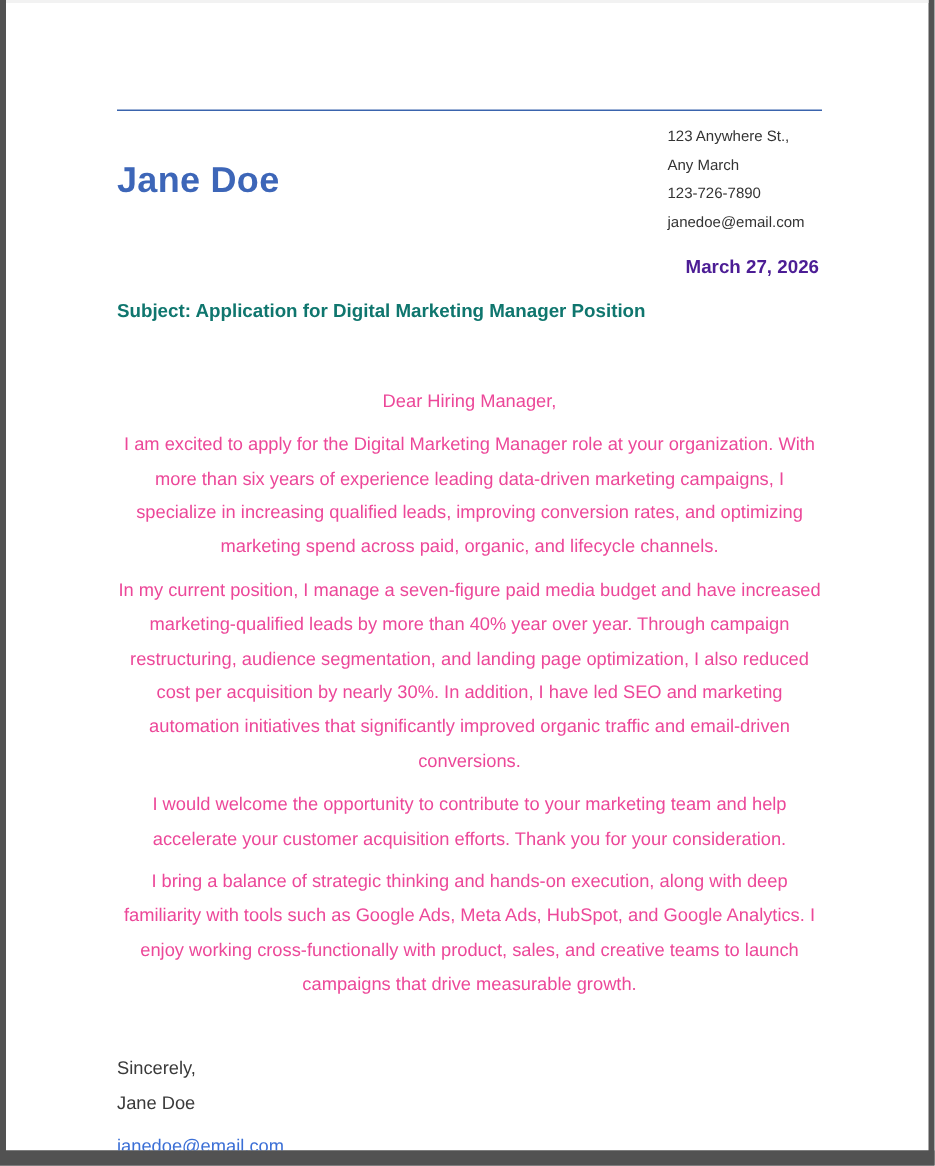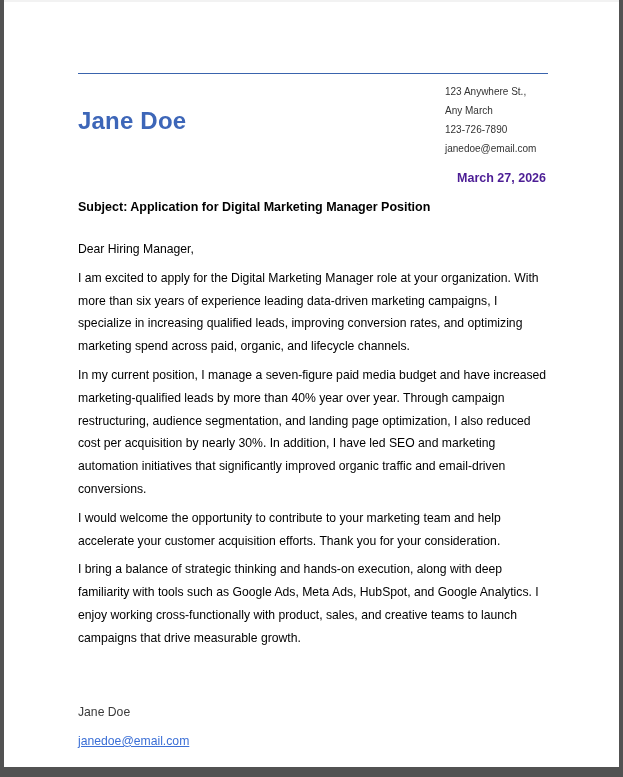--- a/index.html
+++ b/index.html
@@ -58,31 +58,32 @@
       font-size: 12.5px;
       font-weight: bold;
       color: #4c1d95;
     }
     .subject {
       position: absolute;
       left: 74px;
       top: 198px;
       font-size: 12.5px;
       font-weight: bold;
-      color: #000000;
+      color: #0f766e;
       white-space: nowrap;
     }
     .body-text {
       position: absolute;
       left: 74px;
-      top: 236px;
+      top: 254px;
       width: 470px;
       font-size: 12.2px;
       line-height: 22.8px;
-      color: #000000;
+      color: #ec4899;
+      text-align: center;
     }
     .salutation { margin: 0 0 6px 0; }
     .para {
       margin: 0 0 6px 0;
     }
     .closing {
       position: absolute;
       left: 74px;
       top: 699px;
       font-size: 12.2px;
@@ -126,18 +127,19 @@
 
   <div class="body-text">
     <p class="salutation">Dear Hiring Manager,</p>
     <p class="para">I am excited to apply for the Digital Marketing Manager role at your organization. With more than six years of experience leading data-driven marketing campaigns, I specialize in increasing qualified leads, improving conversion rates, and optimizing marketing spend across paid, organic, and lifecycle channels.</p>
     <p class="para">In my current position, I manage a seven-figure paid media budget and have increased marketing-qualified leads by more than 40% year over year. Through campaign restructuring, audience segmentation, and landing page optimization, I also reduced cost per acquisition by nearly 30%. In addition, I have led SEO and marketing automation initiatives that significantly improved organic traffic and email-driven conversions.</p>
     <p class="para">I would welcome the opportunity to contribute to your marketing team and help accelerate your customer acquisition efforts. Thank you for your consideration.</p>
     <p class="para">I bring a balance of strategic thinking and hands-on execution, along with deep familiarity with tools such as Google Ads, Meta Ads, HubSpot, and Google Analytics. I enjoy working cross-functionally with product, sales, and creative teams to launch campaigns that drive measurable growth.</p>
   </div>
 
   <div class="closing">
+    <div>Sincerely,</div>
     <div>Jane Doe</div>
     <a class="email-link">janedoe@email.com</a>
   </div>
 </div>
 
 <div class="bottom-bar"></div>
 
 </body></html>

